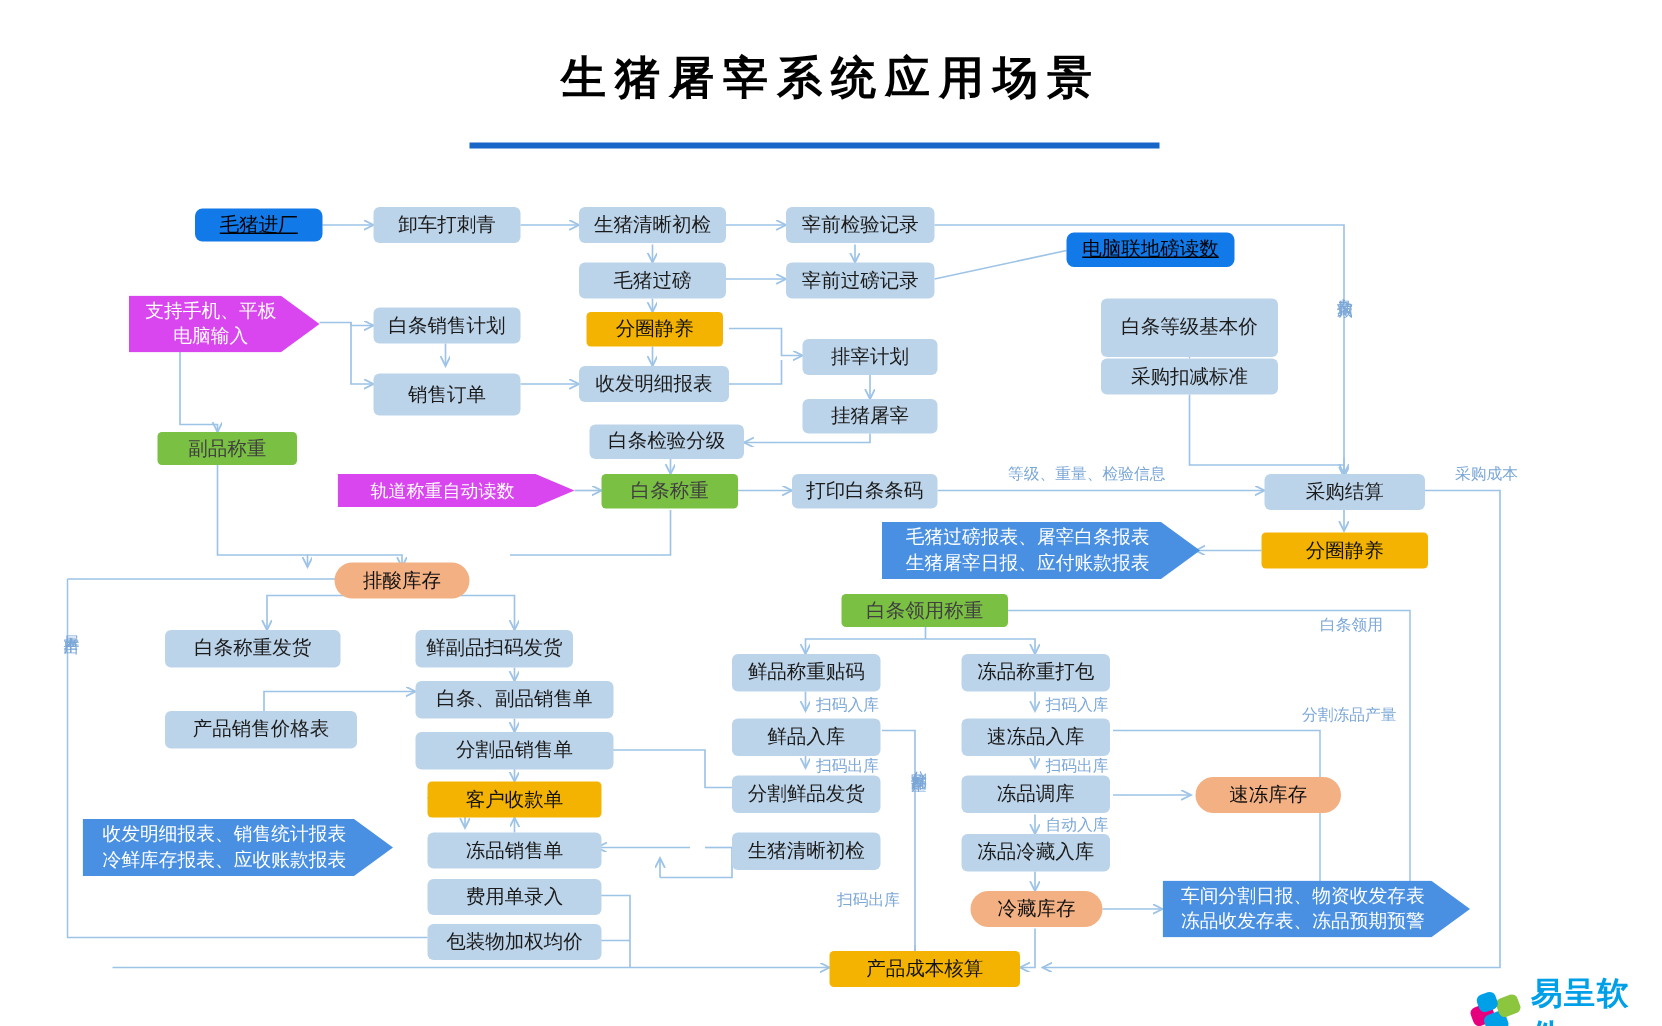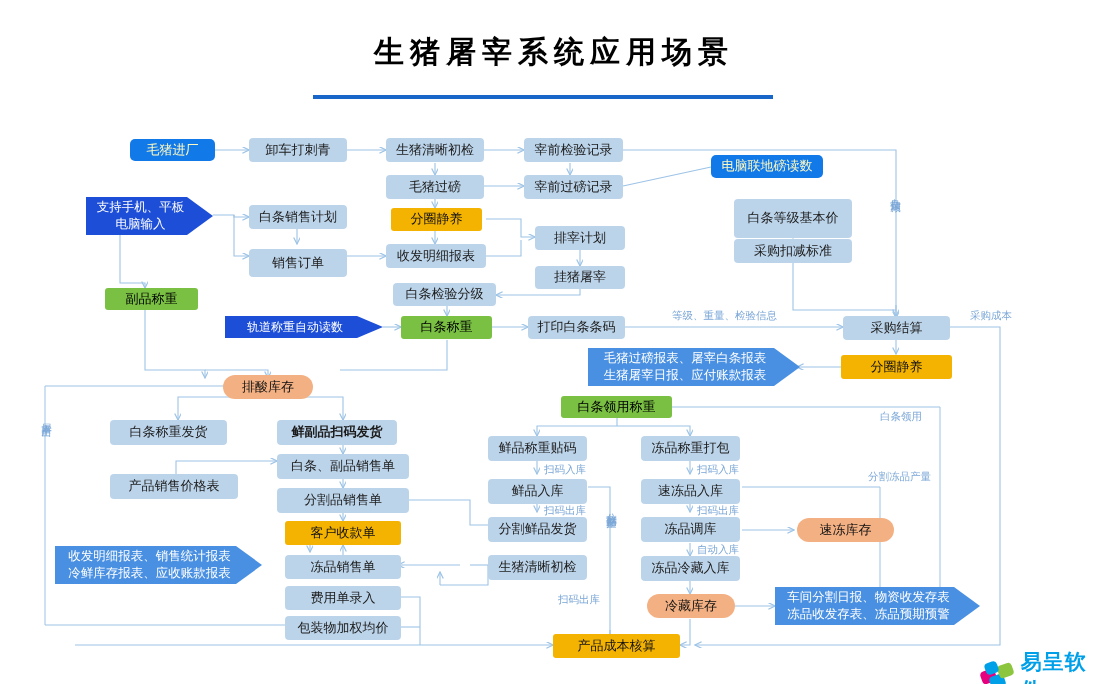--- a/index.html
+++ b/index.html
@@ -20,34 +20,34 @@
   }
   
   .node{
     position:absolute;box-sizing:border-box;
     display:flex;align-items:center;justify-content:center;
     text-align:center;border-radius:4px;
     font-size:13px;line-height:1.15;white-space:nowrap;
     z-index:5;
   }
   .n-blue{background:#bcd4ea;color:#1b1b1b;}
-  .n-primary{background:#1279e8;color:#fef9c3;border-radius:5px;}
-  .n-green{background:#7ac143;color:#000000;border-radius:3px;}
+  .n-primary{background:#1279e8;color:#000000;border-radius:5px;text-decoration:underline;}
+  .n-green{background:#7ac143;color:#404040;border-radius:3px;}
   .n-orange{background:#f5b301;color:#111;border-radius:3px;}
   .n-pill{background:#f3b183;color:#111;border-radius:14px;}
   
   .banner{
     position:absolute;box-sizing:border-box;
     display:flex;align-items:center;justify-content:center;
     color:#fff;font-size:12.5px;line-height:1.35;text-align:center;
     background:#4a90e2;
     clip-path:polygon(0 0, calc(100% - 26px) 0, 100% 50%, calc(100% - 26px) 100%, 0 100%);
     z-index:6;padding-right:18px;
   }
-  .banner.bright{background:#1d4ed8;}
+  .banner.bright{background:#d946ef;}
   .banner span{display:block;}
   
   .elabel{
     position:absolute;font-size:10.5px;color:#7ba7d7;white-space:nowrap;z-index:4;
   }
   .elabel.vert{
     writing-mode:vertical-rl;text-orientation:upright;letter-spacing:1px;
   }
   
   .logo{position:absolute;left:981px;top:648px;display:flex;align-items:center;z-index:9;}
@@ -239,21 +239,21 @@
       <span>毛猪过磅报表、屠宰白条报表</span>
       <span>生猪屠宰日报、应付账款报表</span>
     </div>
   </div>
   <div class="node n-orange" style="left:841px;top:355px;width:111px;height:24px;">分圈静养</div>
 
   <div class="node n-pill" style="left:223px;top:375px;width:90px;height:24px;">排酸库存</div>
   <div class="node n-green" style="left:561px;top:396px;width:111px;height:22px;">白条领用称重</div>
 
   <div class="node n-blue" style="left:110px;top:420px;width:117px;height:25px;">白条称重发货</div>
-  <div class="node n-blue" style="left:277px;top:420px;width:120px;height:25px;font-weight:bold;">鲜副品扫码发货</div>
+  <div class="node n-blue" style="left:277px;top:420px;width:105px;height:25px;">鲜副品扫码发货</div>
   <div class="node n-blue" style="left:488px;top:436px;width:99px;height:25px;">鲜品称重贴码</div>
   <div class="node n-blue" style="left:641px;top:436px;width:99px;height:25px;">冻品称重打包</div>
 
   <div class="node n-blue" style="left:277px;top:454px;width:132px;height:25px;">白条、副品销售单</div>
   <div class="node n-blue" style="left:110px;top:474px;width:128px;height:25px;">产品销售价格表</div>
   <div class="node n-blue" style="left:488px;top:479px;width:99px;height:25px;">鲜品入库</div>
   <div class="node n-blue" style="left:641px;top:479px;width:99px;height:25px;">速冻品入库</div>
 
   <div class="node n-blue" style="left:277px;top:488px;width:132px;height:25px;">分割品销售单</div>
   <div class="node n-blue" style="left:488px;top:517px;width:99px;height:25px;">分割鲜品发货</div>

